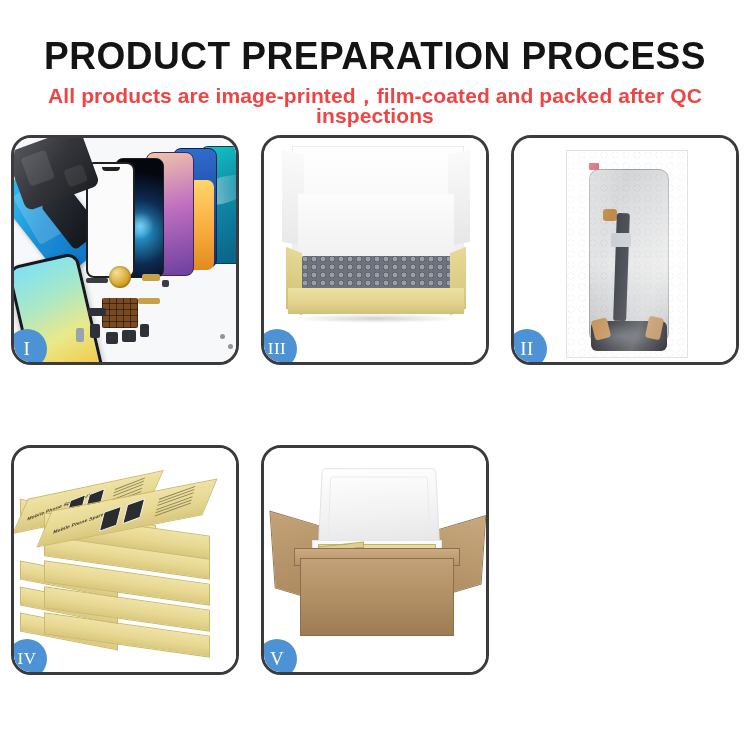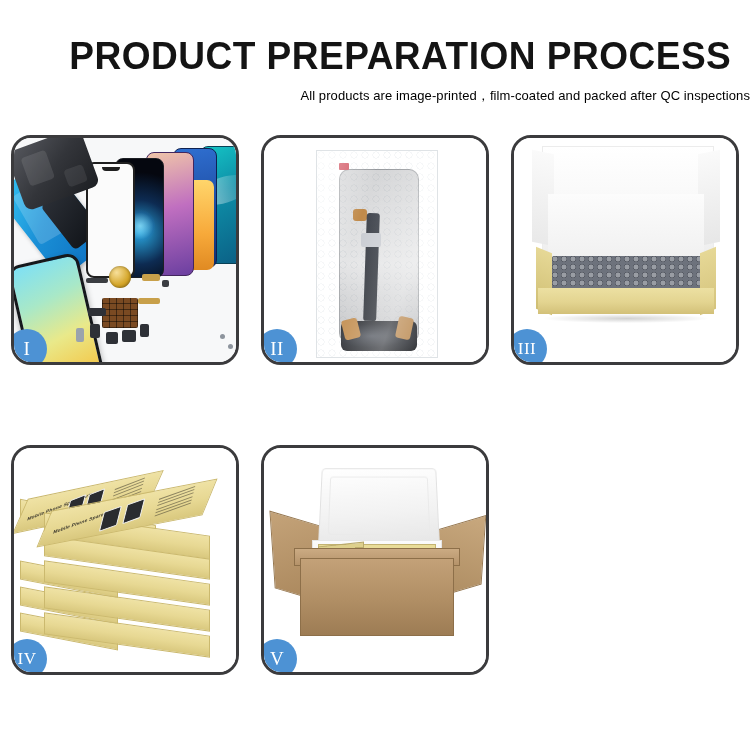--- a/index.html
+++ b/index.html
@@ -14,40 +14,40 @@
     overflow: hidden;
     position: relative;
   }
 
   
   .header {
     position: absolute;
     left: 0;
     top: 0;
     width: 750px;
-    text-align: right;
+    text-align: center;
   }
   .main-title {
     margin: 0;
     padding-top: 34px;
     font-size: 39px;
     line-height: 44px;
     font-weight: bold;
     letter-spacing: 0.5px;
     color: #141414;
     transform: scaleX(0.95);
     font-family: "Liberation Sans", sans-serif;
   }
   .sub-title {
     margin: 0;
     padding-top: 8px;
-    font-size: 13px;
+    font-size: 21px;
     line-height: 20px;
-    font-weight: normal;
-    color: #000000;
+    font-weight: bold;
+    color: #ef4444;
     letter-spacing: 0.1px;
   }
 
   
   .grid {
     position: absolute;
     left: 11px;
     top: 135px;
     width: 728px;
     height: 540px;
@@ -408,52 +408,52 @@
       <div class="tiny-chip" style="left:108px;top:192px;width:14px;height:12px;"></div>
       <div class="tiny-chip" style="left:126px;top:186px;width:9px;height:13px;"></div>
       <div class="dot" style="left:62px;top:190px;width:8px;height:14px;background:#9aa3ad;"></div>
       <div class="dot" style="left:206px;top:196px;width:5px;height:5px;border-radius:50%;background:#8d949d;"></div>
       <div class="dot" style="left:214px;top:206px;width:5px;height:5px;border-radius:50%;background:#8d949d;"></div>
       <div class="badge">I</div>
     </div>
   </div>
 
   <div class="panel">
+    <div class="panel-clip p3">
+      <div class="box3-lid"></div>
+      <div class="box3-lid-left"></div>
+      <div class="box3-lid-right"></div>
+      <div class="box3-foam"></div>
+      <div class="box3-bubble"></div>
+      <div class="box3-left-wall"></div>
+      <div class="box3-right-wall"></div>
+      <div class="box3-front"></div>
+      <div class="box3-shadow"></div>
+      <div class="badge wide">III</div>
+    </div>
+  </div>
+
+  <div class="panel">
     <div class="panel-clip p2">
       <div class="bubblebag">
         <div class="lcd-inner"></div>
         <div class="red-tab"></div>
         <div class="copper-a"></div>
         <div class="flex-cable"></div>
         <div class="flex-conn"></div>
         <div class="blob-bottom"></div>
         <div class="copper-b"></div>
         <div class="copper-c"></div>
         <div class="bag-sheen"></div>
       </div>
       <div class="badge">II</div>
     </div>
   </div>
 
   <div class="panel">
-    <div class="panel-clip p3">
-      <div class="box3-lid"></div>
-      <div class="box3-lid-left"></div>
-      <div class="box3-lid-right"></div>
-      <div class="box3-foam"></div>
-      <div class="box3-bubble"></div>
-      <div class="box3-left-wall"></div>
-      <div class="box3-right-wall"></div>
-      <div class="box3-front"></div>
-      <div class="box3-shadow"></div>
-      <div class="badge wide">III</div>
-    </div>
-  </div>
-
-  <div class="panel">
     <div class="panel-clip p4">
       <div class="stack">
 
         <div class="sbox" style="left:6px;top:122px;width:96px;height:17px;transform:skewY(11deg);"></div>
         <div class="sbox" style="left:6px;top:148px;width:96px;height:17px;transform:skewY(11deg);"></div>
         <div class="sbox" style="left:6px;top:174px;width:96px;height:17px;transform:skewY(11deg);"></div>
 
         <div class="sbox" style="left:6px;top:64px;width:134px;height:22px;transform:skewY(11deg);"></div>
         <div class="sbox" style="left:6px;top:38px;width:134px;height:30px;transform:skewY(-12deg) skewX(-26deg);">
           <div class="lid-label" style="left:8px;top:11px;transform:rotate(-11deg);">Mobile Phone Spare Parts</div>

